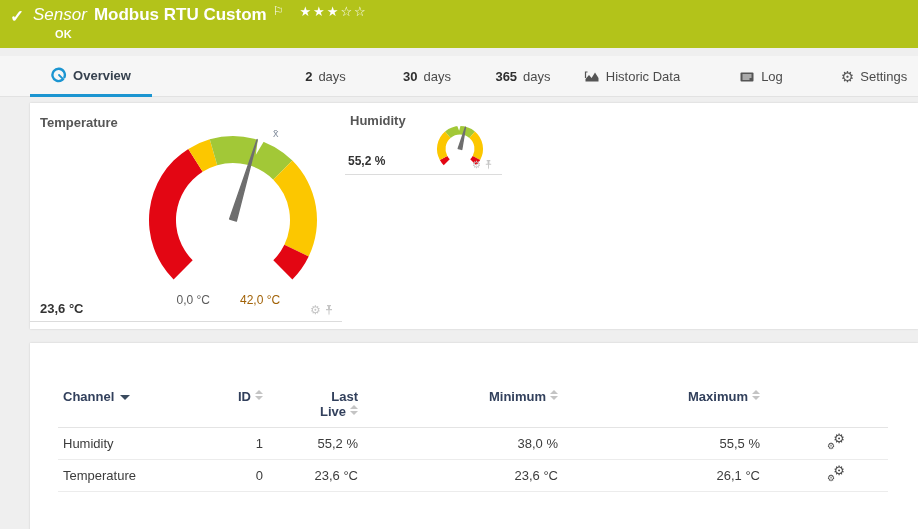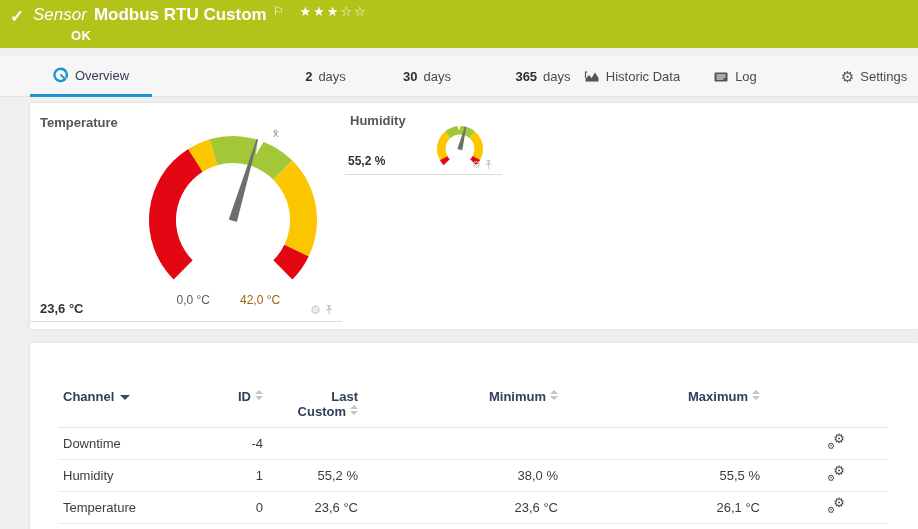--- a/index.html
+++ b/index.html
@@ -9,36 +9,36 @@
     font-family:"Liberation Sans", sans-serif; color:#3a3a3a;
   }
   
   .sensor-header { position:absolute; left:0; top:0; width:918px; height:48px; background:#b3c31a; color:#fff; }
   .check { position:absolute; left:10px; top:6px; font-size:17px; font-weight:bold; }
   .hdr-line1 { position:absolute; left:33px; top:5px; font-size:17px; white-space:nowrap; }
   .hdr-kind { font-style:italic; font-weight:400; margin-right:7px; }
   .hdr-title { font-weight:bold; }
   .hdr-flag { font-size:12px; vertical-align:top; margin-left:6px; position:relative; top:-1px; }
   .hdr-stars { font-size:13px; letter-spacing:2px; vertical-align:top; margin-left:16px; position:relative; top:-1px; }
-  .hdr-status { position:absolute; left:71px; top:28px; font-size:13px; font-weight:bold; letter-spacing:.3px; }
+  .hdr-status { position:absolute; left:55px; top:28px; font-size:11px; font-weight:bold; letter-spacing:.3px; }
 
   
   .tabbar { position:absolute; left:0; top:56px; width:918px; height:41px; background:#f6f6f6; border-bottom:1px solid #e2e2e2; }
   .tab { position:absolute; top:0; height:41px; display:flex; align-items:center; justify-content:center; gap:6px;
          font-size:13px; color:#4b4b4b; cursor:pointer; white-space:nowrap; }
   .tab .num { font-weight:bold; color:#2f2f2f; }
-  .tab.active { color:#36414e; font-weight:normal; border-bottom:3px solid #1b95d1; }
+  .tab.active { color:#36414e; font-weight:bold; border-bottom:3px solid #1b95d1; }
   .tab svg { display:block; }
   .t-overview { left:30px;  width:122px; }
   .t-livedata { left:146px; width:108px; }
   .t-2days    { left:298px; width:55px;  }
   .t-30days   { left:398px; width:58px;  }
-  .t-365days  { left:508px; width:70px;  }
+  .t-365days  { left:488px; width:70px;  }
   .t-historic { left:576px; width:112px; }
-  .t-log      { left:706px; width:58px;  }
+  .t-log      { left:732px; width:58px;  }
   .t-settings { left:834px; width:80px;  }
   .gear-glyph { font-size:15px; color:#555; line-height:1; }
 
   
   .panel { position:absolute; left:30px; right:0; background:#fff; box-shadow:0 0 2px rgba(0,0,0,.14); }
   .panel-gauges { top:103px; height:226px; }
   .panel-table  { top:343px; height:200px; }
 
   
   .tile { position:absolute; top:0; border-bottom:1px solid #dcdcdc; }
@@ -197,35 +197,27 @@
         <col class="col-id">
         <col class="col-last">
         <col class="col-min">
         <col class="col-max">
         <col class="col-act">
     </colgroup>
     <thead>
       <tr>
         <th class="h-channel"><span>Channel</span><span class="caret-down"></span></th>
         <th><span>ID</span><span class="sort"><i class="up"></i><i class="dn"></i></span></th>
-        <th><span>Last</span><br><span>Custom</span><span class="sort"><i class="up"></i><i class="dn"></i></span></th>
+        <th><span>Last</span><br><span>Live</span><span class="sort"><i class="up"></i><i class="dn"></i></span></th>
         <th><span>Minimum</span><span class="sort"><i class="up"></i><i class="dn"></i></span></th>
         <th><span>Maximum</span><span class="sort"><i class="up"></i><i class="dn"></i></span></th>
         <th></th>
       </tr>
     </thead>
     <tbody>
-      <tr>
-        <td class="c-channel">Downtime</td>
-        <td>-4</td>
-        <td></td>
-        <td></td>
-        <td></td>
-        <td class="c-act"><span class="gears"><span class="g1">⚙</span><span class="g2">⚙</span></span></td>
-      </tr>
       <tr>
         <td class="c-channel">Humidity</td>
         <td>1</td>
         <td>55,2 %</td>
         <td>38,0 %</td>
         <td>55,5 %</td>
         <td class="c-act"><span class="gears"><span class="g1">⚙</span><span class="g2">⚙</span></span></td>
       </tr>
       <tr>
         <td class="c-channel">Temperature</td>

